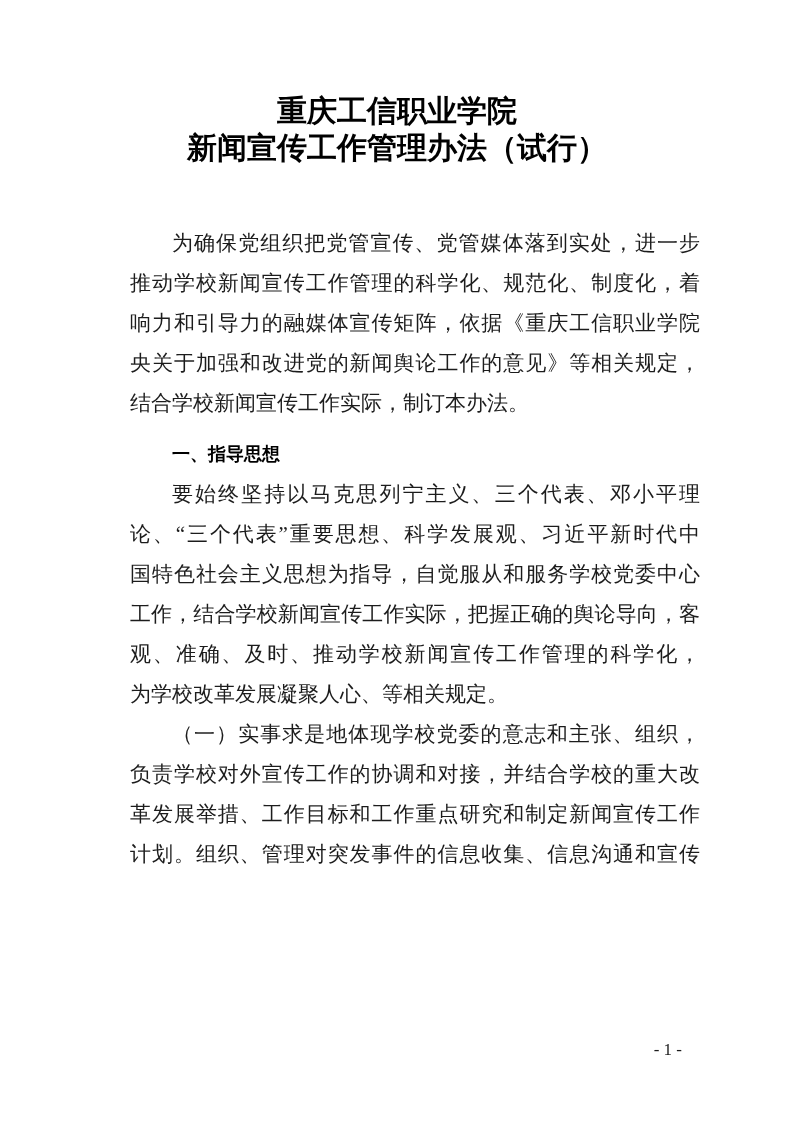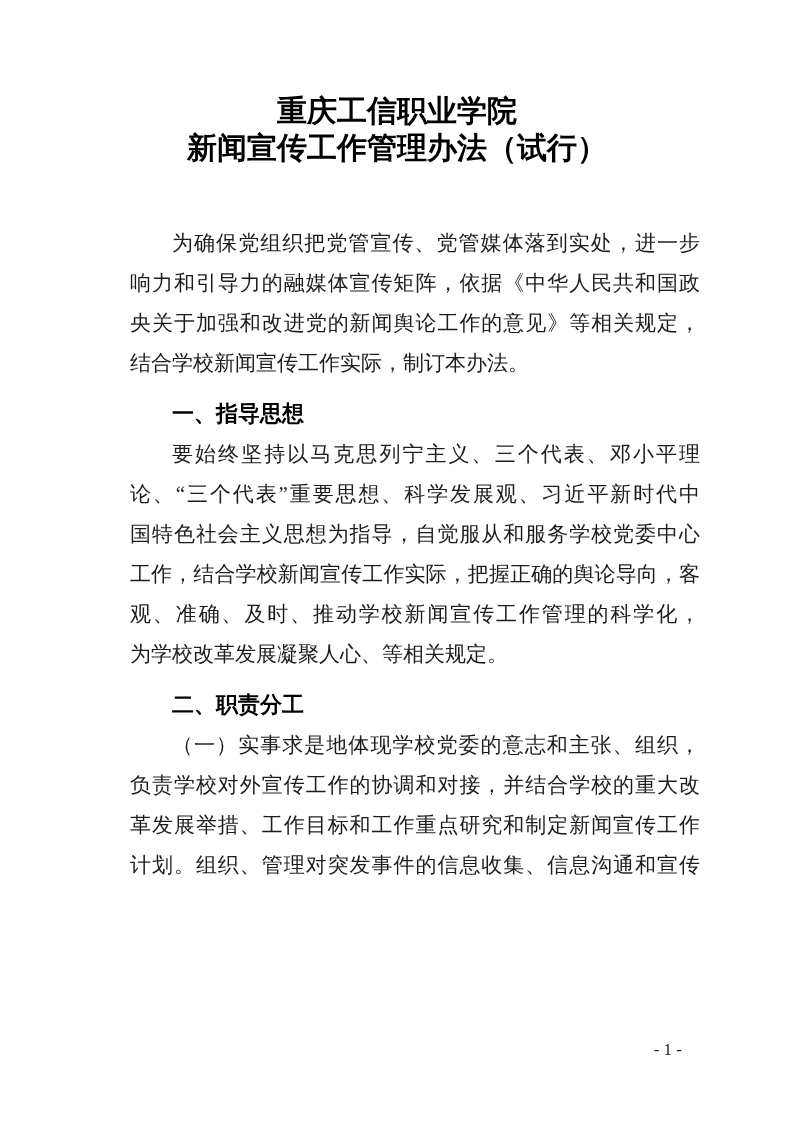--- a/index.html
+++ b/index.html
@@ -48,21 +48,21 @@
   }
   .line.indent {
     text-indent: 42px;
   }
   .line.short {
     text-align-last: left;
   }
   .heading {
     font-family: "Liberation Sans", sans-serif;
     font-weight: 700;
-    font-size: 22px;
+    font-size: 18px;
     line-height: 40px;
     margin-top: 11px;
     text-indent: 42px;
     color: #000000;
   }
   .footer {
     position: absolute;
     top: 1040px;
     left: 112px;
     width: 570px;
@@ -80,34 +80,34 @@
 
   <header class="title-block">
     <div class="title-line">重庆工信职业学院</div>
     <div class="title-line">新闻宣传工作管理办法（试行）</div>
   </header>
 
   <main class="doc-body" id="doc-body">
 
   <div class="paragraph">
         <div class="line indent">为确保党组织把党管宣传、党管媒体落到实处，进一步</div>
-        <div class="line">响力和引导力的融媒体宣传矩阵，依据《中华人民共和国政</div>
+        <div class="line">推动学校新闻宣传工作管理的科学化、规范化、制度化，着</div>
+        <div class="line">响力和引导力的融媒体宣传矩阵，依据《重庆工信职业学院</div>
         <div class="line">央关于加强和改进党的新闻舆论工作的意见》等相关规定，</div>
         <div class="line short">结合学校新闻宣传工作实际，制订本办法。</div>
       </div>
       <div class="heading">一、指导思想</div>
       <div class="paragraph">
         <div class="line indent">要始终坚持以马克思列宁主义、三个代表、邓小平理</div>
         <div class="line">论、“三个代表”重要思想、科学发展观、习近平新时代中</div>
         <div class="line">国特色社会主义思想为指导，自觉服从和服务学校党委中心</div>
         <div class="line">工作，结合学校新闻宣传工作实际，把握正确的舆论导向，客</div>
         <div class="line">观、准确、及时、推动学校新闻宣传工作管理的科学化，</div>
         <div class="line short">为学校改革发展凝聚人心、等相关规定。</div>
       </div>
-      <div class="heading">二、职责分工</div>
       <div class="paragraph">
         <div class="line indent">（一）实事求是地体现学校党委的意志和主张、组织，</div>
         <div class="line">负责学校对外宣传工作的协调和对接，并结合学校的重大改</div>
         <div class="line">革发展举措、工作目标和工作重点研究和制定新闻宣传工作</div>
         <div class="line">计划。组织、管理对突发事件的信息收集、信息沟通和宣传</div>
       </div>
     </main>
 
   <footer class="footer">
     <span>- 1 -</span>

